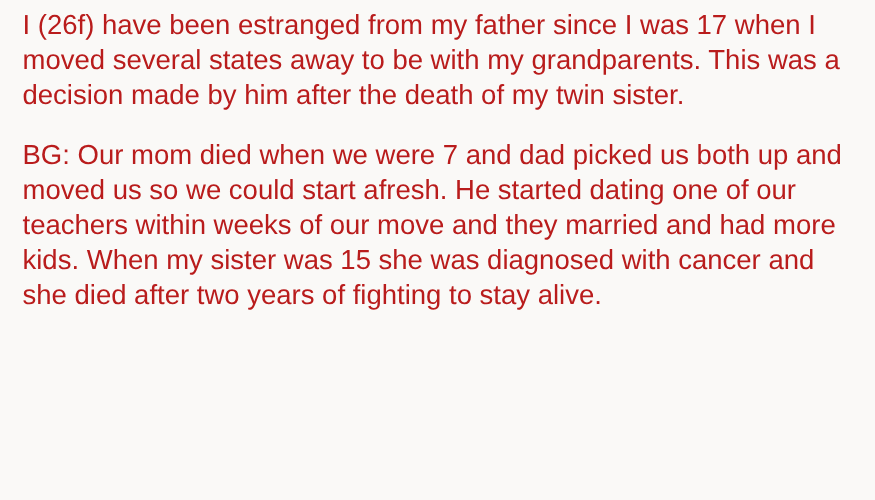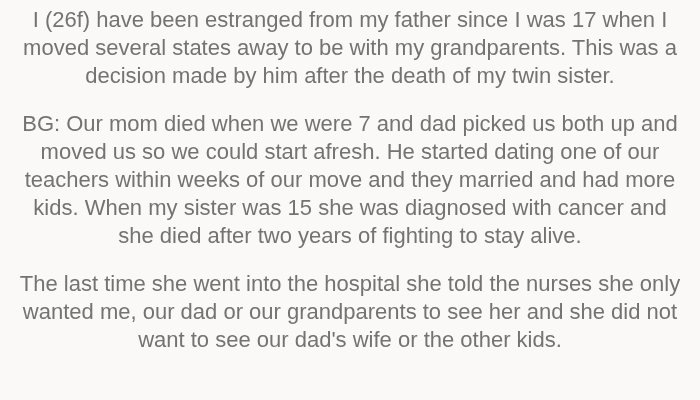--- a/index.html
+++ b/index.html
@@ -17,34 +17,31 @@
     box-sizing: border-box;
     width: 700px;
     height: 400px;
     padding: 6px 18px 0 18px;
   }
   .story-paragraph {
     margin: 0 0 20px 0;
     font-size: 22px;
     line-height: 28px;
     font-weight: 400;
-    color: #737373;
-    text-align: center;
+    color: #b91c1c;
+    text-align: left;
     white-space: pre-line; 
     letter-spacing: 0;
   }
 </style>
 </head>
 <body>
 
 <div class="story-wrap">
   <p class="story-paragraph">I (26f) have been estranged from my father since I was 17 when I
 moved several states away to be with my grandparents. This was a
 decision made by him after the death of my twin sister.</p>
   <p class="story-paragraph">BG: Our mom died when we were 7 and dad picked us both up and
 moved us so we could start afresh. He started dating one of our
 teachers within weeks of our move and they married and had more
 kids. When my sister was 15 she was diagnosed with cancer and
 she died after two years of fighting to stay alive.</p>
-  <p class="story-paragraph">The last time she went into the hospital she told the nurses she only
-wanted me, our dad or our grandparents to see her and she did not
-want to see our dad's wife or the other kids.</p>
 </div>
 
 </body></html>

